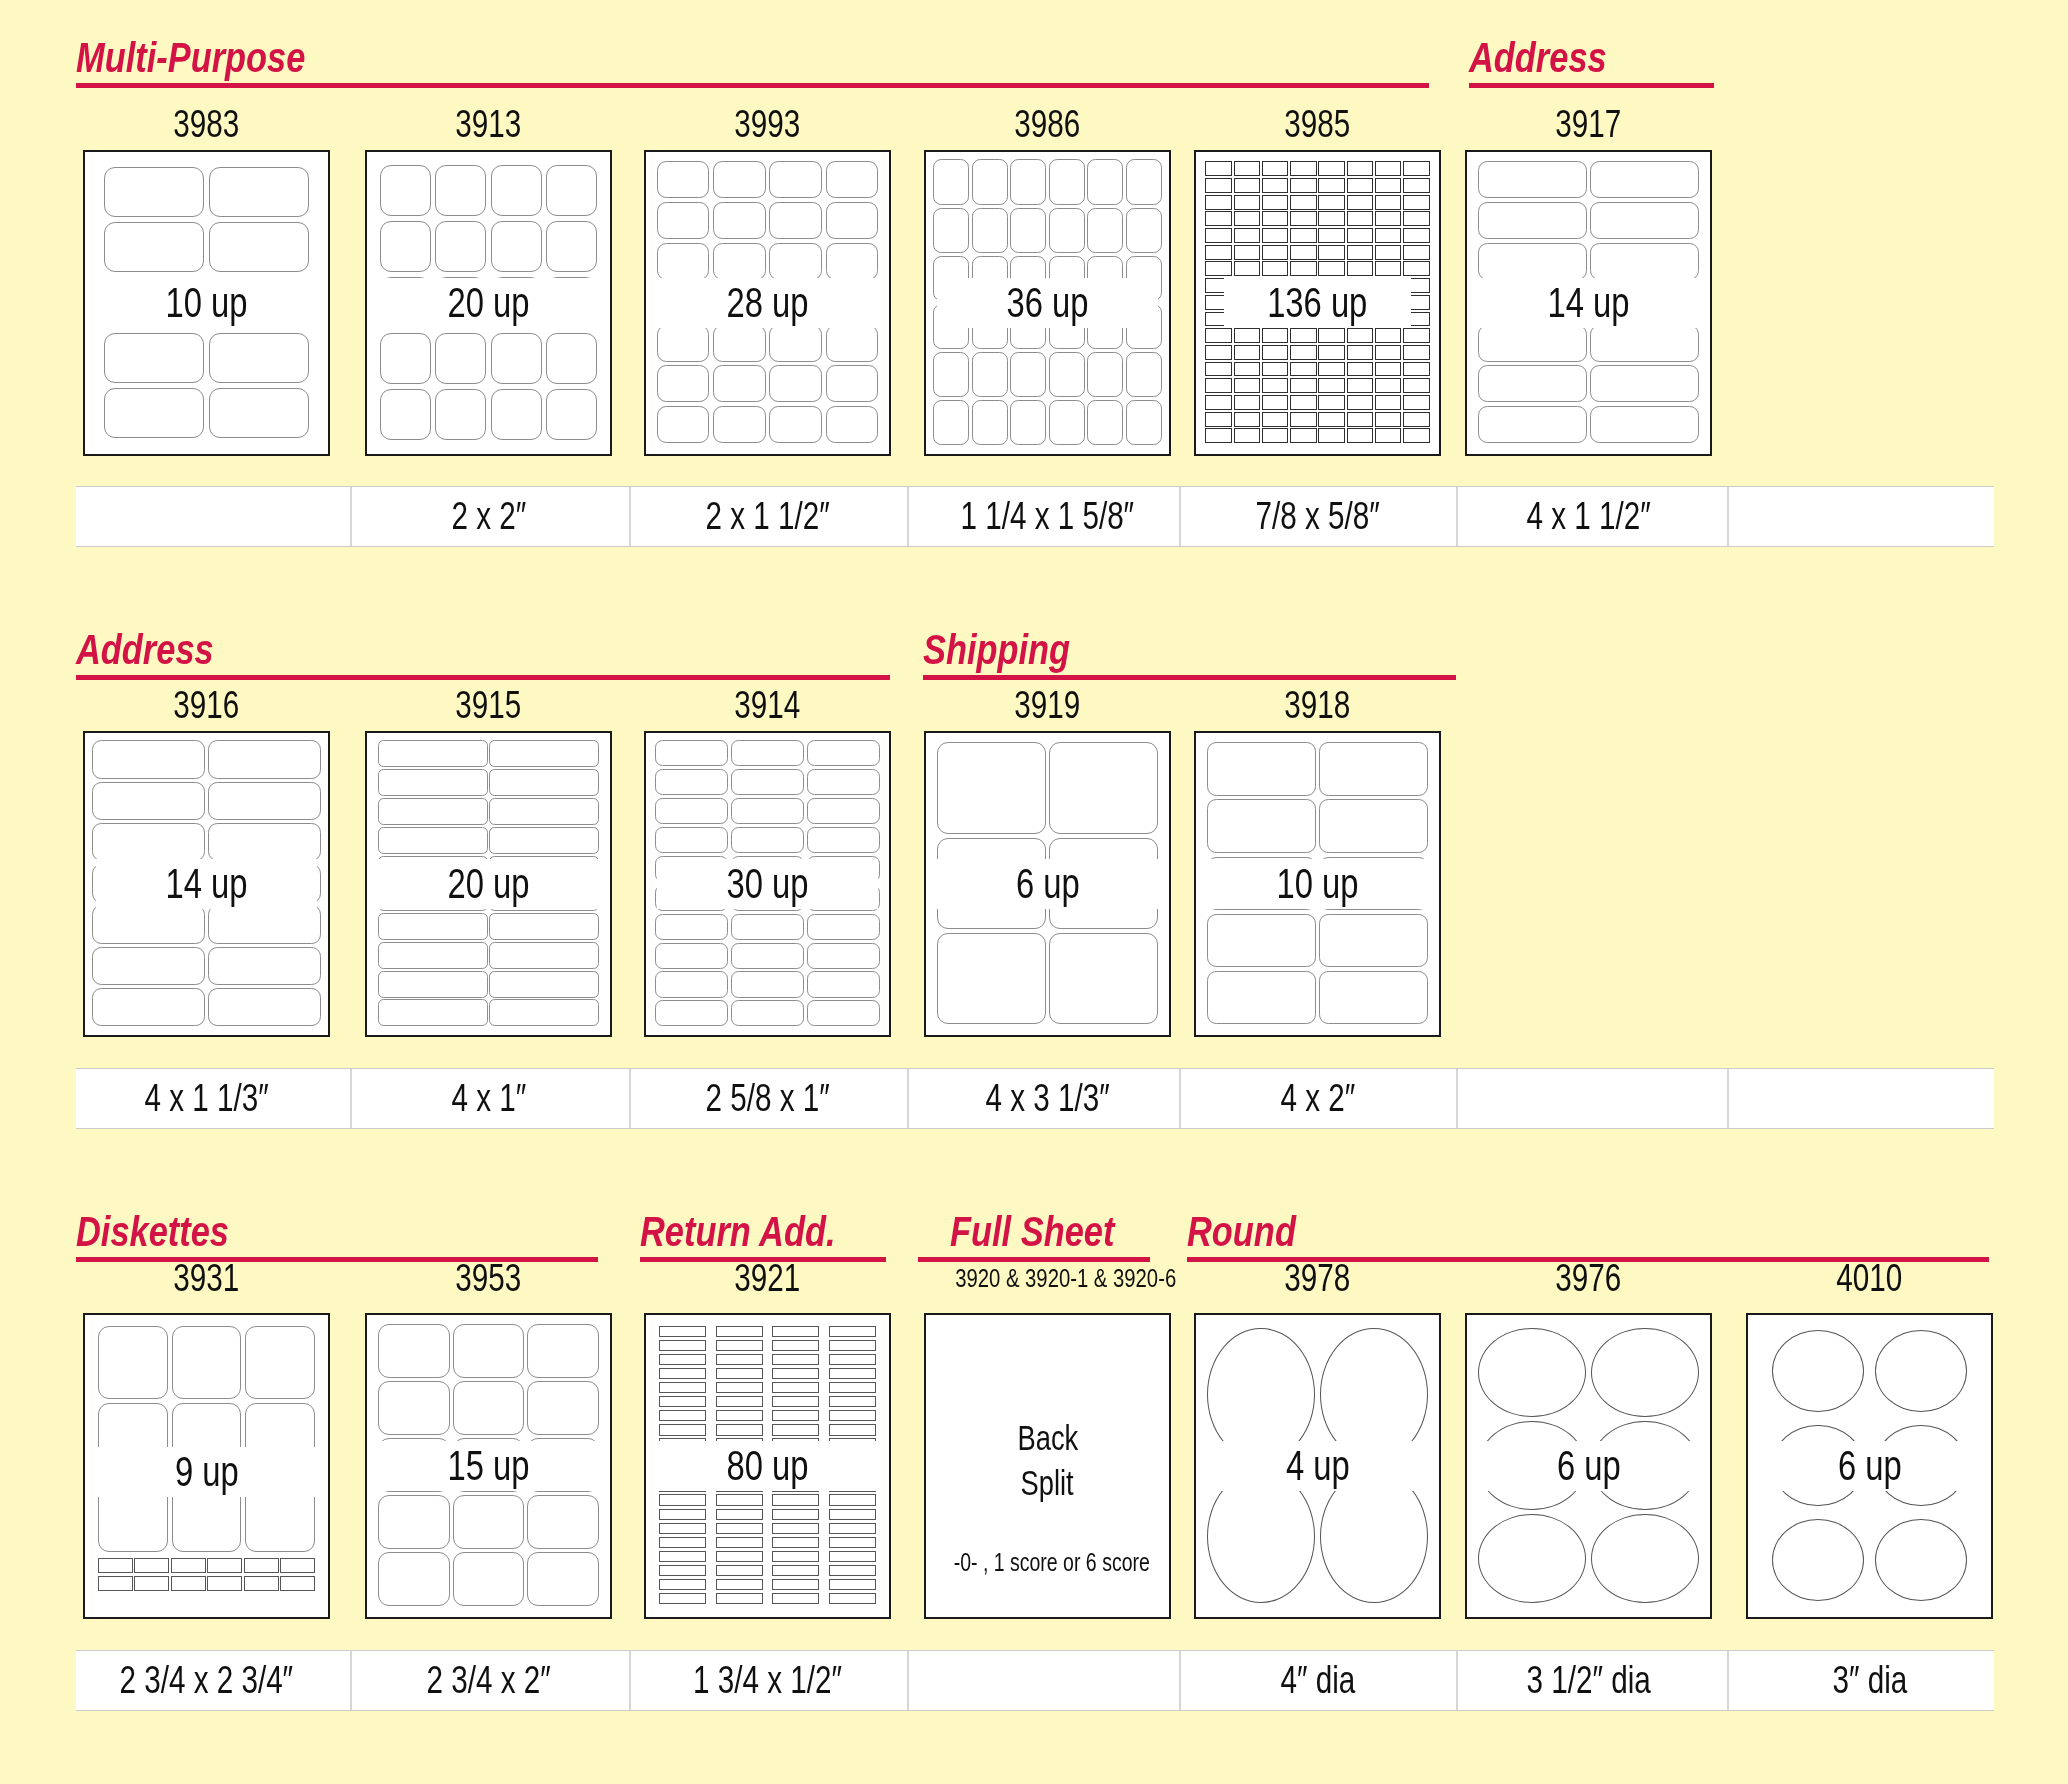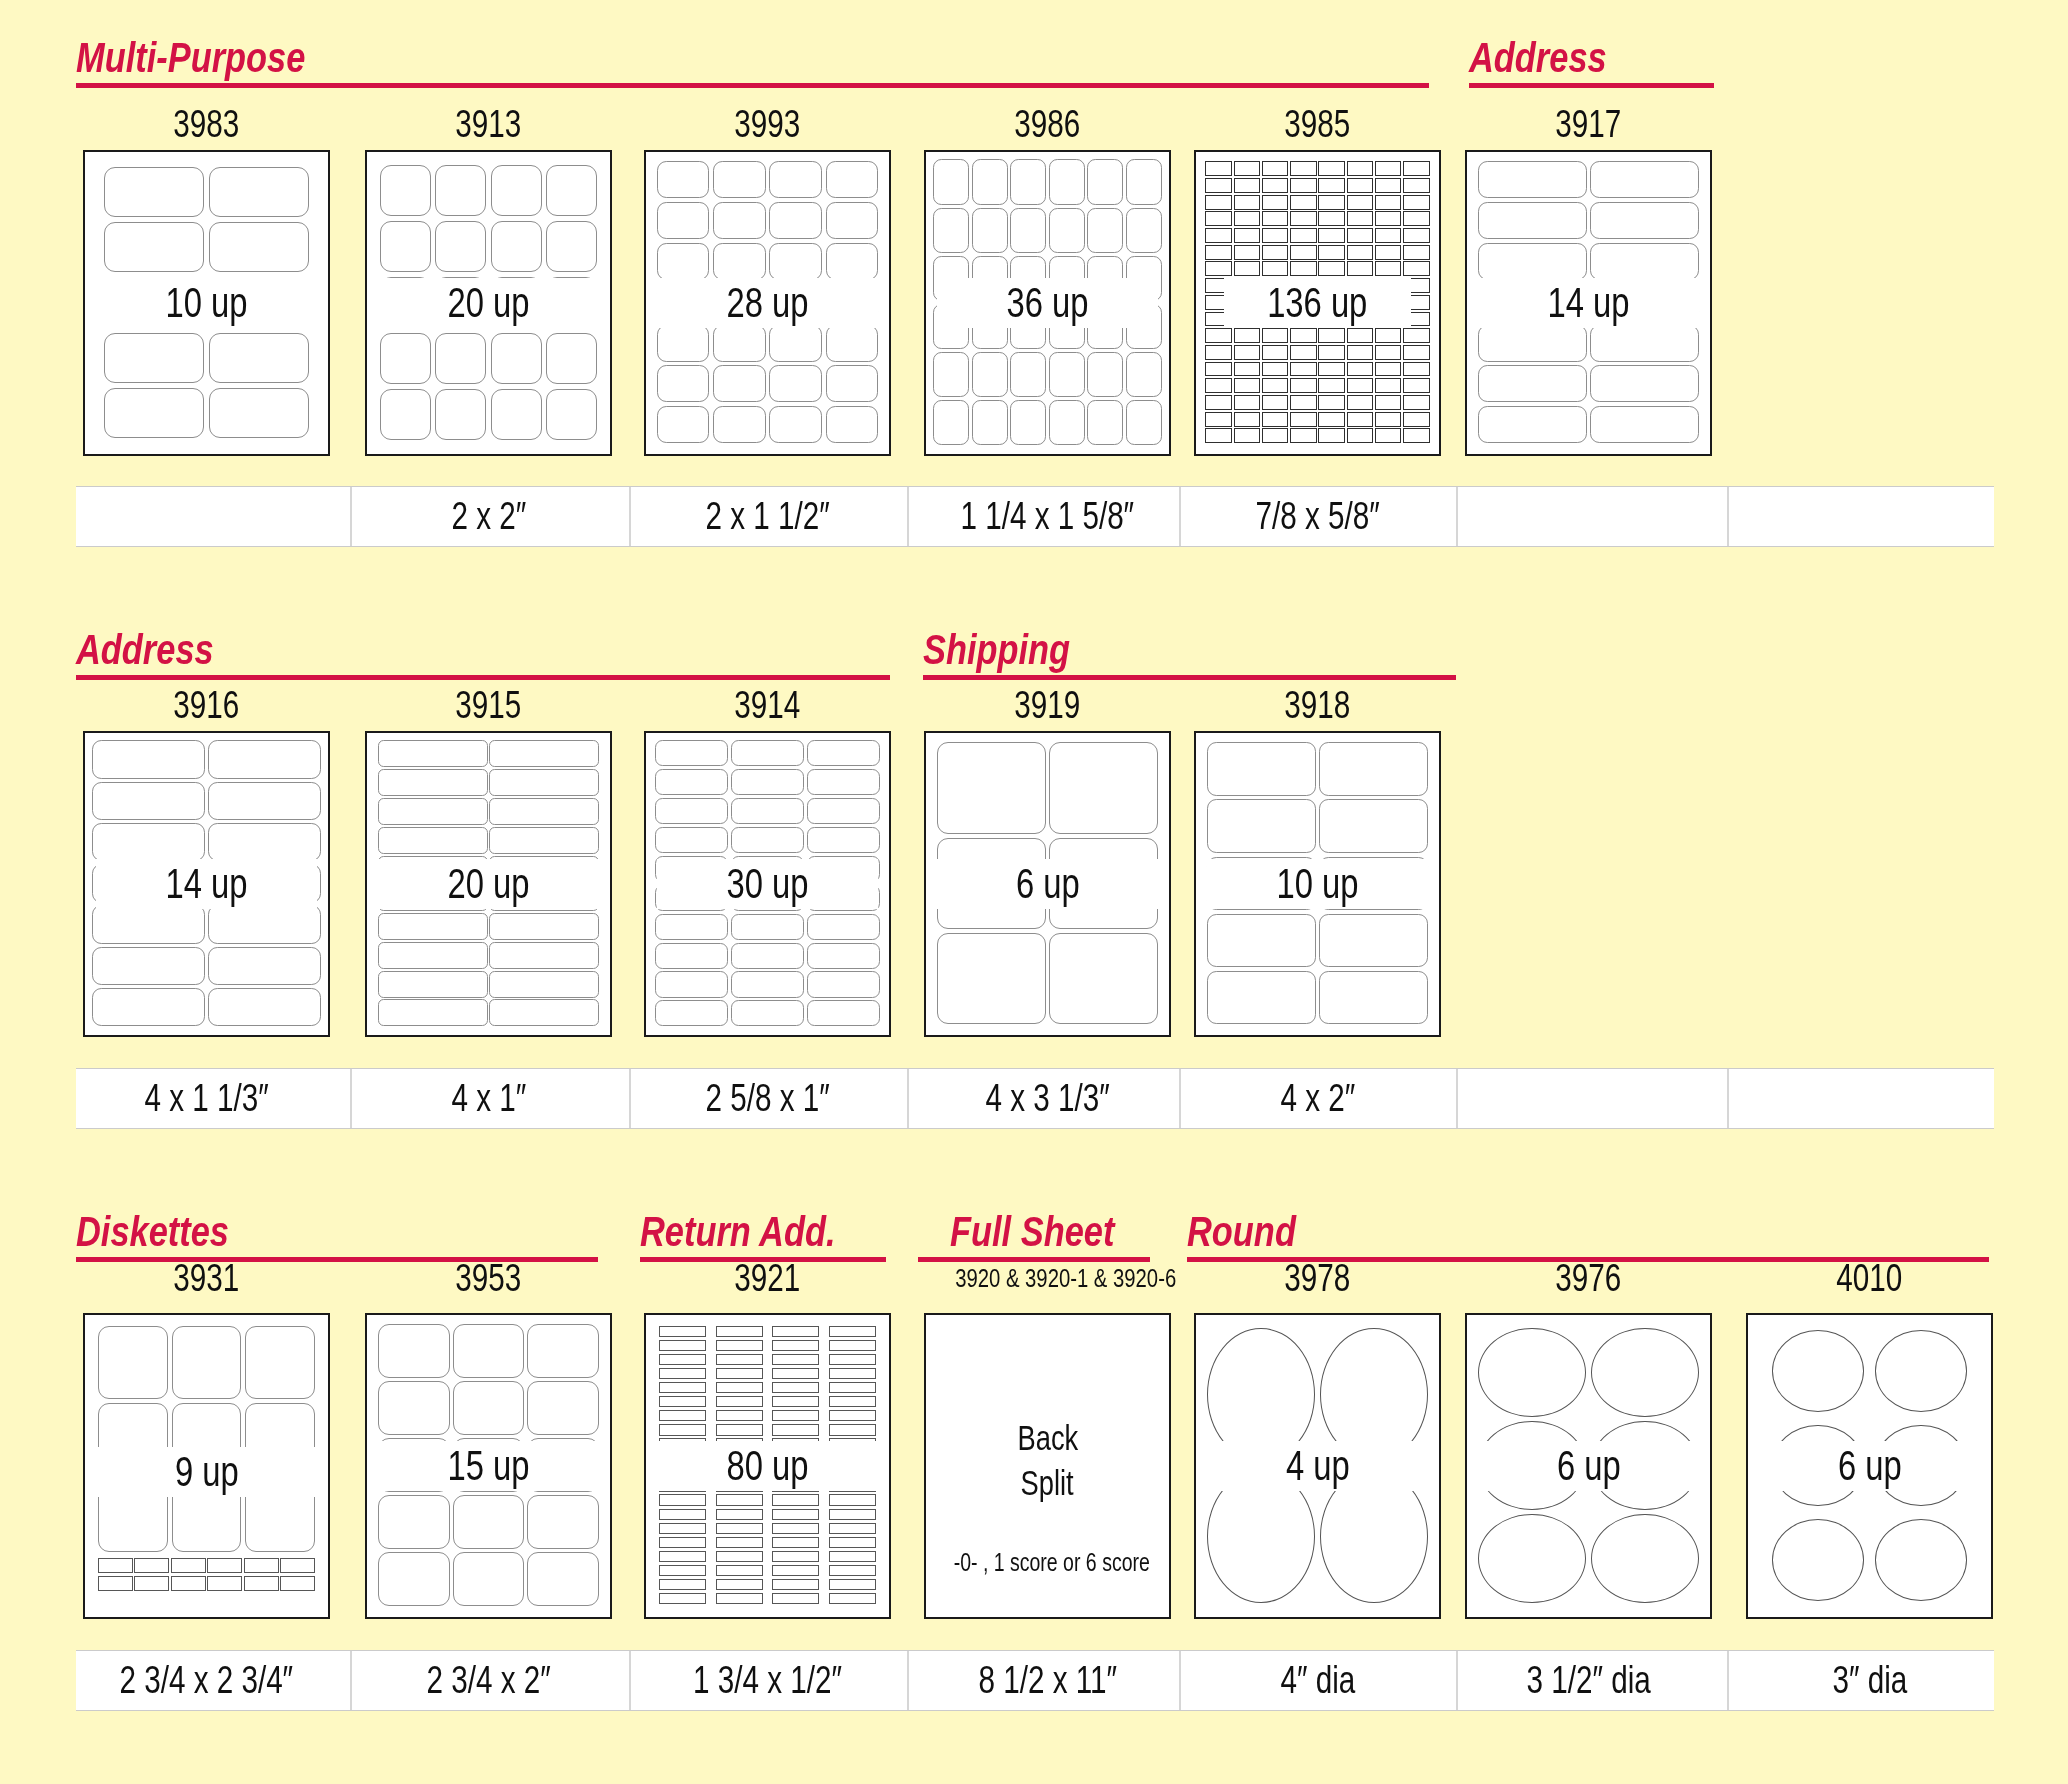--- a/index.html
+++ b/index.html
@@ -339,20 +339,23 @@
           <div class="lbl" style="border-radius: 9.3px;"></div>
           <div class="lbl" style="border-radius: 9.3px;"></div>
           <div class="lbl" style="border-radius: 9.3px;"></div>
           <div class="lbl" style="border-radius: 9.3px;"></div>
           <div class="lbl" style="border-radius: 9.3px;"></div>
         </div>
         <div class="upband" style="top: 50%; left: 11px; right: 11px;">
           <span class="cond">14 up</span>
         </div>
       </div>
+      <div class="sizetext" style="left: 1465px; top: 486px; width: 247px; height: 61px; position: absolute;">
+        <span class="cond">4 x 1 1/2″</span>
+      </div>
     </div>
     <div style="left: 0px; top: 0px; width: 2068px; height: 1785px; position: absolute;">
       <div class="heading" style="left: 76px; top: 627px; position: absolute;"><span class="cond">Address</span></div>
       <div class="underline" style="left: 76px; top: 675px; width: 814px; height: 4.6px; position: absolute;"></div>
       <div class="heading" style="left: 923px; top: 627px; position: absolute;"><span class="cond">Shipping</span></div>
       <div class="underline" style="left: 923px; top: 675px; width: 533px; height: 4.6px; position: absolute;"></div>
       <div class="sizeband" style="left: 76px; top: 1068px; width: 1918px; height: 61px; position: absolute;">
         <div class="vdiv" style="left: 274px;"></div>
         <div class="vdiv" style="left: 553px;"></div>
         <div class="vdiv" style="left: 831px;"></div>
@@ -665,23 +668,20 @@
         <span class="cond">1 3/4 x 1/2″</span>
       </div>
       <div class="numtext small" style="left: 924px; top: 1258px; width: 247px; height: 41px; position: absolute; line-height: 41px;"><span class="cond">3920 &amp; 3920-1 &amp; 3920-6</span></div>
       <div class="sheet" style="left: 924px; top: 1313px; width: 247px; height: 306px; position: absolute;">
         <div class="full-lines">
           <div><span class="cond">Back</span></div>
           <div><span class="cond">Split</span></div>
         </div>
         <div class="full-note"><span class="cond">-0- , 1 score or 6 score</span></div>
       </div>
-      <div class="sizetext" style="left: 924px; top: 1650px; width: 247px; height: 61px; position: absolute;">
-        <span class="cond">8 1/2 x 11″</span>
-      </div>
       <div class="numtext" style="left: 1194px; top: 1258px; width: 247px; height: 41px; position: absolute; line-height: 41px;"><span class="cond">3978</span></div>
       <div class="sheet" style="left: 1194px; top: 1313px; width: 247px; height: 306px; position: absolute;">
         <div class="inner" style="left: 11px; right: 11px; top: 13px; height: 275px; grid-template-columns: repeat(2, 1fr); grid-template-rows: repeat(2, 1fr); gap: 9.3px 5.6px;">
           <div class="ellipse"></div>
           <div class="ellipse"></div>
           <div class="ellipse"></div>
           <div class="ellipse"></div>
         </div>
         <div class="upband" style="top: 50%; left: 11px; right: 11px;">
           <span class="cond">4 up</span>

